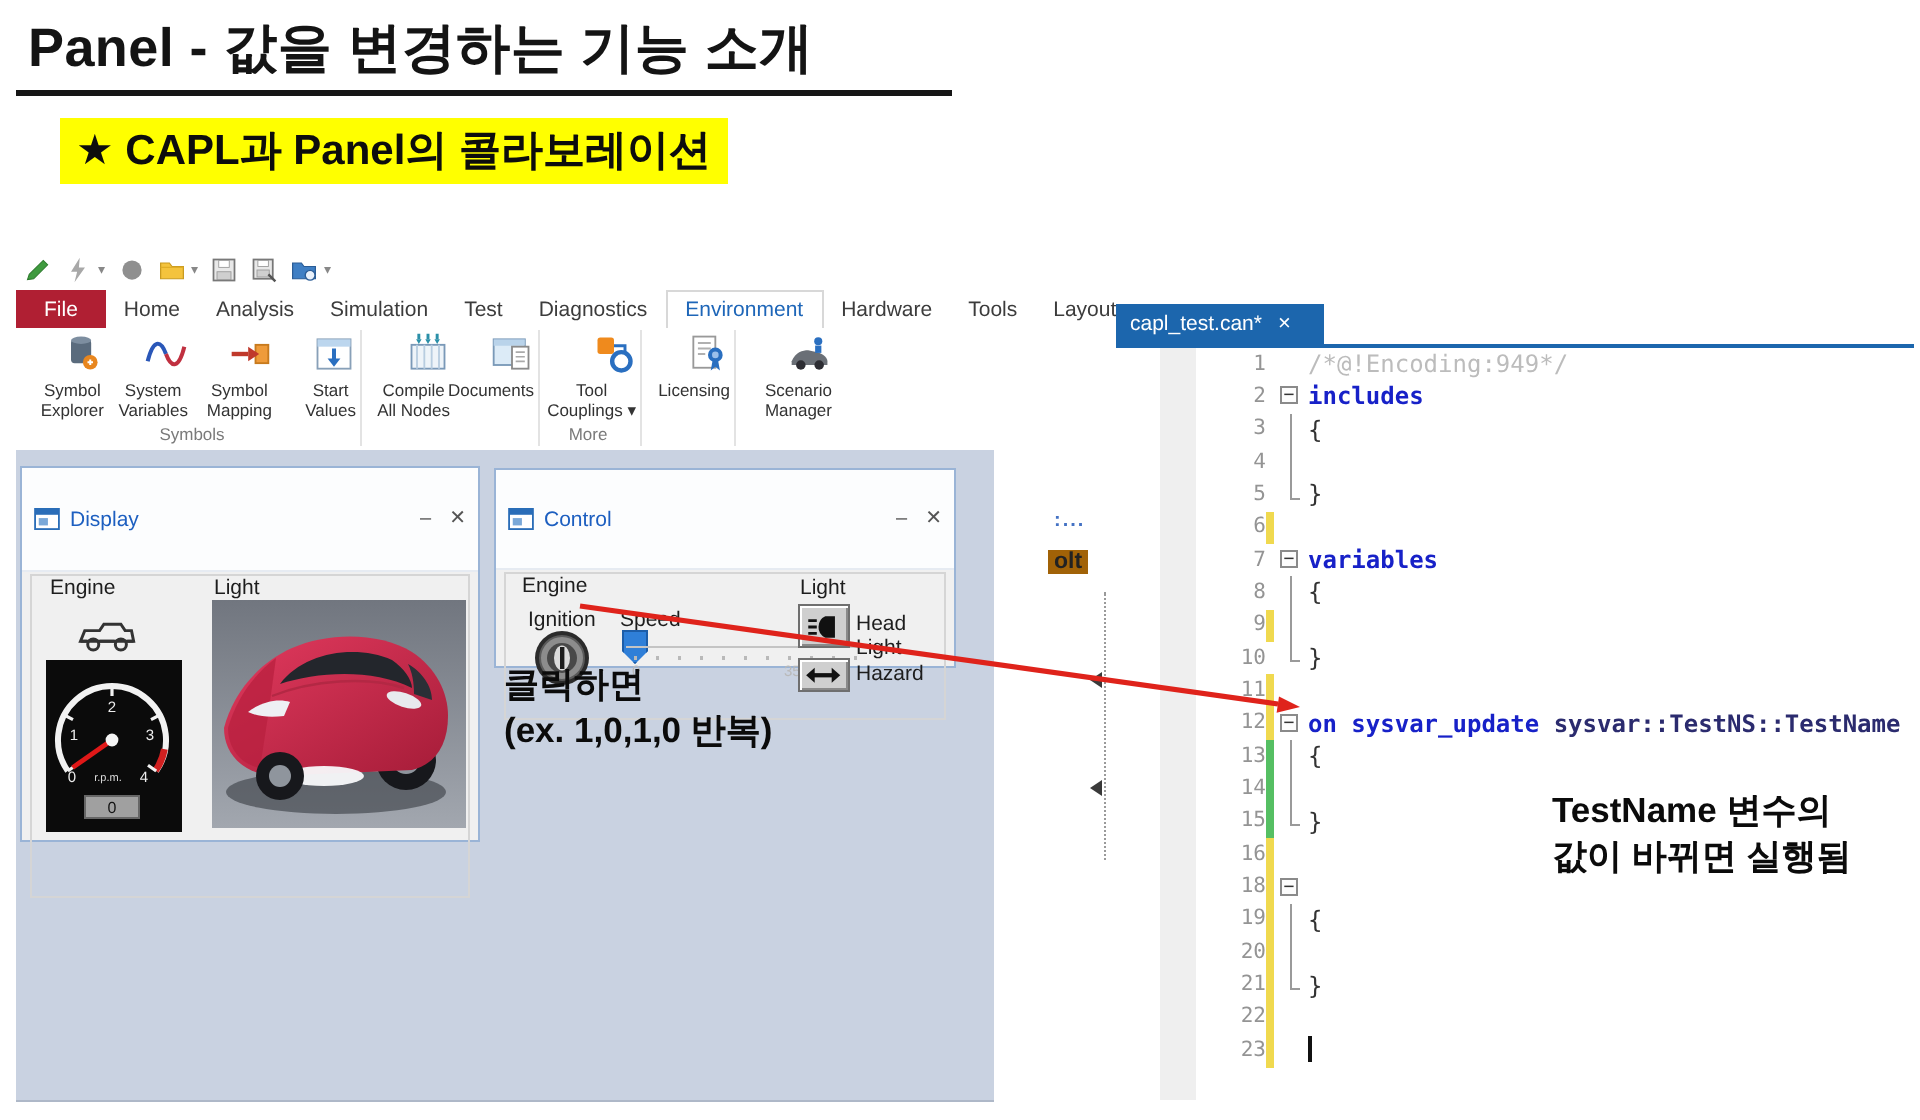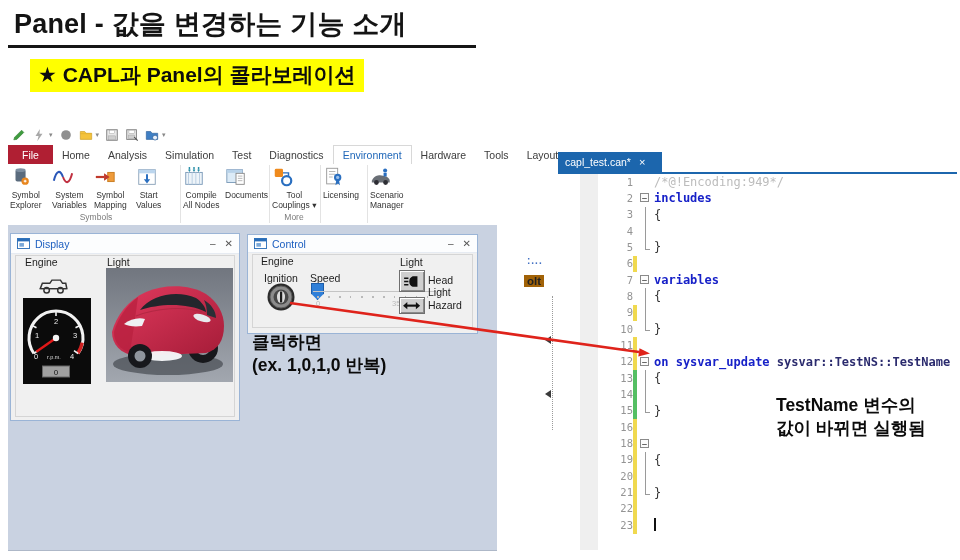--- a/index.html
+++ b/index.html
@@ -18,36 +18,36 @@
   .qi{width:14px;height:14px;display:inline-block}
   .qi svg{width:100%;height:100%;display:block}
   .qcaret{font-size:7px;color:#888;margin-left:-3px}
 
   #rtabs{position:absolute;left:0;top:21px;height:19px;display:flex;font-size:10.5px;color:#3c3c3c}
   .rtab{padding:0 9px;display:flex;align-items:center;background:transparent}
   .rtab.file{background:#b01f33;color:#fff;padding:0 14px}
   .rtab.active{color:#1e66b8;background:#fff;border:1px solid #d8d8d8;border-bottom:none}
 
   #rbody{position:absolute;left:0;top:40px;height:47px;display:flex;align-items:flex-start;padding-left:2px}
-  .rbtn{width:42px;min-width:42px;display:flex;flex-direction:column;align-items:flex-start;padding-top:2px;
+  .rbtn{width:42px;min-width:42px;display:flex;flex-direction:column;align-items:flex-end;padding-top:2px;
         font-size:8.5px;line-height:1.2;color:#333;text-align:center}
   .rbtn .ric{width:22px;height:22px;margin-bottom:2px}
   .ric svg{width:100%;height:100%;display:block}
   .rbtn.wide{width:46px;min-width:46px}
   .rsep{width:1px;background:#e3e3e3;height:58px;margin:1px 2px 0}
   #rgroups{position:absolute;left:0;top:87px;height:14px;width:100%;font-size:8.5px;color:#7a7a7a;border-bottom:1px solid #ededed}
   #grp-symbols{position:absolute;left:8px;top:1px;width:160px;text-align:center}
   #grp-more{position:absolute;left:260px;top:1px;width:52px;text-align:center}
 
   #workspace{position:absolute;left:0;top:101px;width:489px;height:326px;background:#c9d2e1;border-bottom:1px solid #aeb8c8;box-sizing:border-box}
 
   
   .panel{position:absolute;background:#f0f0f0;border:1px solid #9ab4d6}
   .ptitle{height:19px;background:#fcfdfe;border-bottom:1px solid #e6ebf2;display:flex;align-items:center;
-          padding:0 6px;font-size:10.5px;color:#1d5fc0}
+          padding:16px 6px;font-size:10.5px;color:#1d5fc0}
   .ptitle .pic{width:13px;height:11px;margin-right:5px}
   .pic svg{width:100%;height:100%;display:block}
   .pbtns{margin-left:auto;display:flex;gap:9px;color:#555;font-size:10px;line-height:10px}
   .pbody{position:relative}
   .plabel{position:absolute;font-size:10.5px;color:#1d1d1d}
   .pmini{position:absolute;font-size:7.5px;color:#b9b9b9}
   .groupbox{position:absolute;border:1px solid #d5d5d5;background:transparent}
 
   #display-panel{left:2px;top:8px;width:228px;height:186px}
   #display-body{height:165px}

